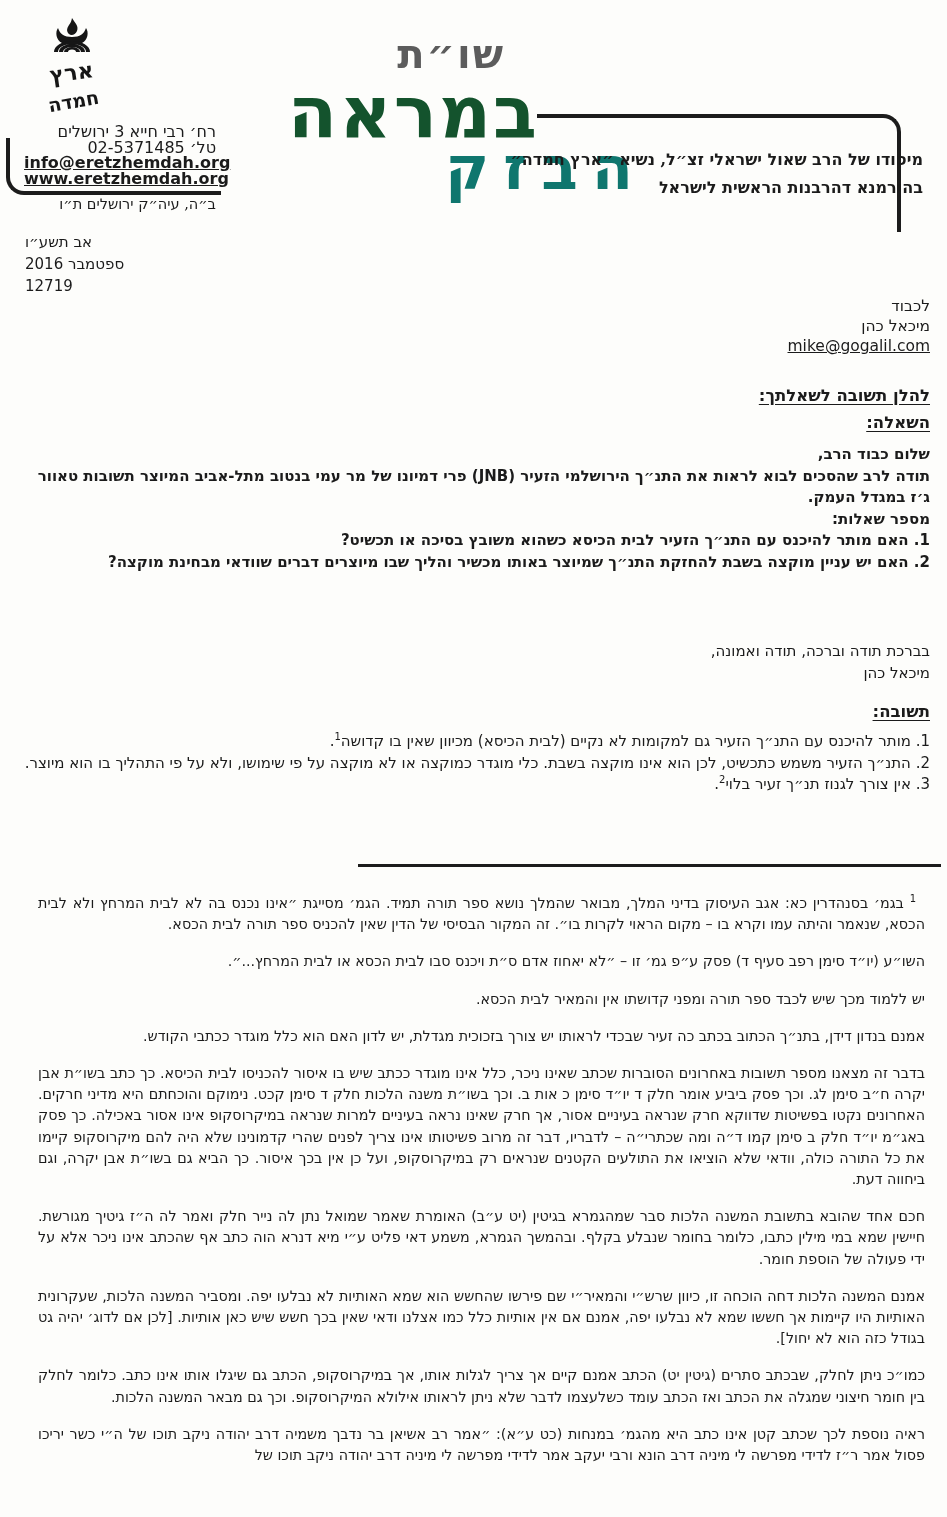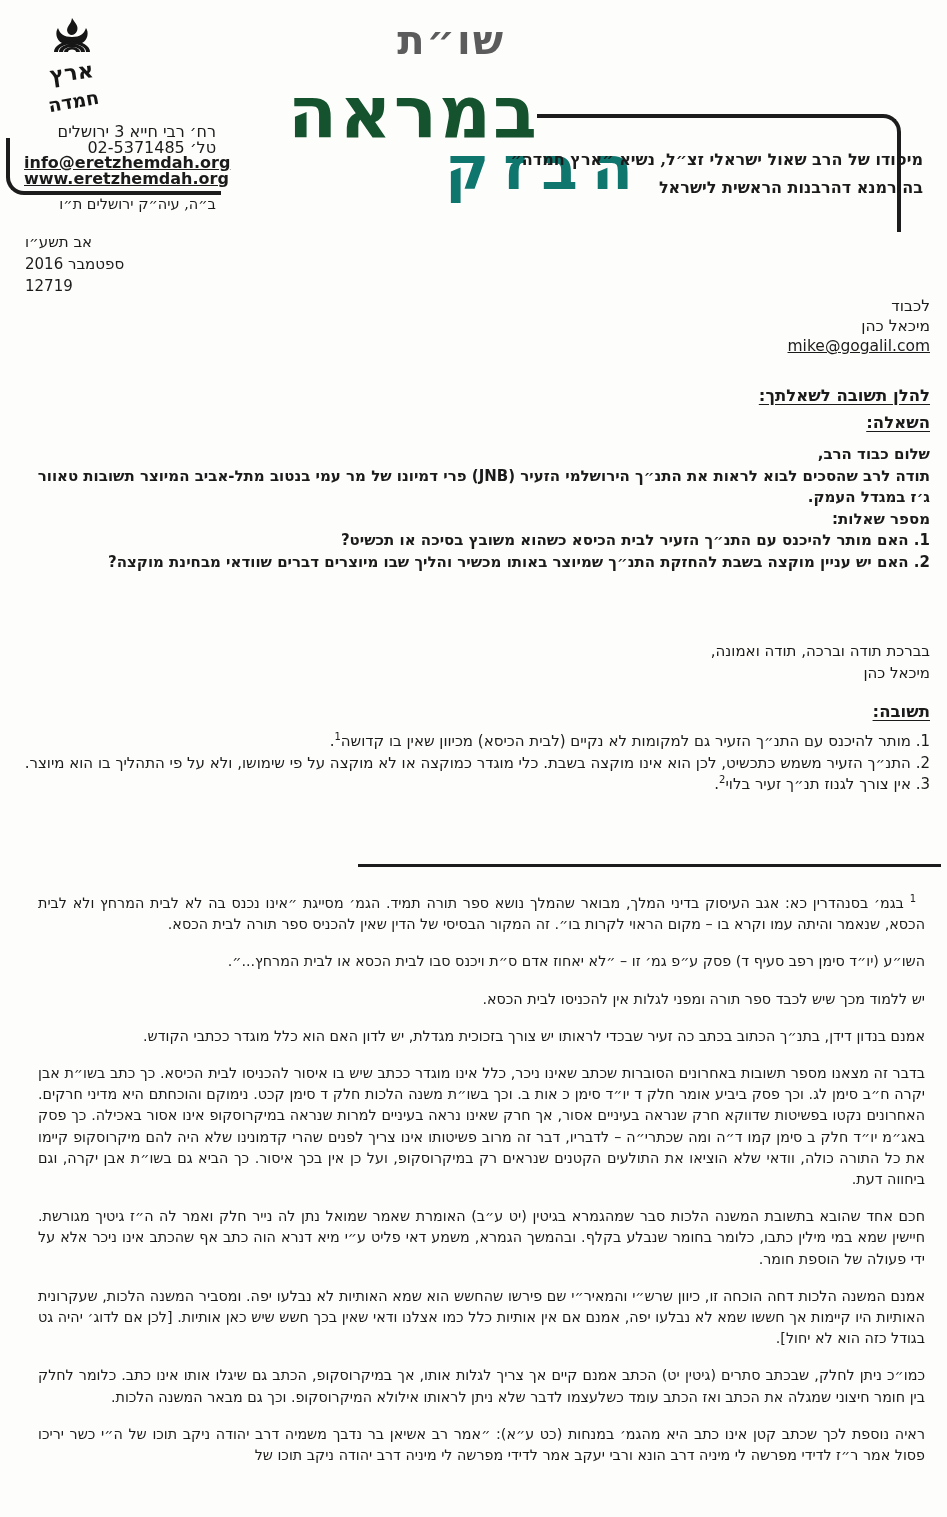--- a/index.html
+++ b/index.html
@@ -12,21 +12,21 @@
   .logo{position:absolute;left:28px;top:16px;width:88px;height:108px;}
   .contact{position:absolute;left:24px;top:124px;width:192px;direction:rtl;text-align:right;
            font-size:16px;line-height:15.5px;}
   .contact .lnk{font-weight:bold;text-decoration:underline;display:block;direction:ltr;text-align:right;}
   .bracket-left{position:absolute;left:6px;top:138px;width:211px;height:53px;
     border-left:4px solid #1c1c1c;border-bottom:4px solid #1c1c1c;border-radius:0 0 0 18px;}
   .blessing{position:absolute;left:22px;top:196px;width:194px;direction:rtl;text-align:right;
     font-size:14.5px;font-family:"DejaVu Serif","DejaVu Sans",serif;}
   .title-word{position:absolute;font-family:"DejaVu Serif","DejaVu Sans",serif;font-weight:bold;
     color:#6e6e6e;line-height:1;white-space:nowrap;}
-  #t1{right:442px;top:20px;font-size:40px;color:#5c5c5c;letter-spacing:2px;}
+  #t1{right:442px;top:34px;font-size:40px;color:#5c5c5c;letter-spacing:2px;}
   #t2{right:408px;top:76px;font-size:72px;color:#14532d;letter-spacing:2px;}
   #t3{right:300px;top:138px;font-size:60px;color:#0f766e;letter-spacing:14px;}
   .bracket-right{position:absolute;left:537px;top:114px;width:360px;height:114px;
     border-top:4px solid #1c1c1c;border-right:4px solid #1c1c1c;border-radius:0 18px 0 0;}
   .subtitle{position:absolute;right:24px;top:146px;direction:rtl;text-align:right;font-weight:bold;
     font-size:16px;line-height:28px;font-family:"DejaVu Serif","DejaVu Sans",serif;}
   
   .dateblock{position:absolute;left:25px;top:231px;direction:rtl;text-align:left;
     font-size:15px;line-height:22px;}
   .recipient{position:absolute;right:17px;top:296px;direction:rtl;text-align:right;
@@ -122,21 +122,21 @@
   <div class="a-body body-text" id="answer-list">
       <div>1. מותר להיכנס עם התנ״ך הזעיר גם למקומות לא נקיים (לבית הכיסא) מכיוון שאין בו קדושה<sup>1</sup>.</div>
       <div>2. התנ״ך הזעיר משמש כתכשיט, לכן הוא אינו מוקצה בשבת. כלי מוגדר כמוקצה או לא מוקצה על פי שימושו, ולא על פי התהליך בו הוא מיוצר.</div>
       <div>3. אין צורך לגנוז תנ״ך זעיר בלוי<sup>2</sup>.</div>
     </div>
 
   <div class="fn-rule"></div>
   <div class="footnotes" id="footnote-list">
       <p class="first"><sup>1</sup> בגמ׳ בסנהדרין כא: אגב העיסוק בדיני המלך, מבואר שהמלך נושא ספר תורה תמיד. הגמ׳ מסייגת ״אינו נכנס בה לא לבית המרחץ ולא לבית הכסא, שנאמר והיתה עמו וקרא בו – מקום הראוי לקרות בו״. זה המקור הבסיסי של הדין שאין להכניס ספר תורה לבית הכסא.</p>
       <p>השו״ע (יו״ד סימן רפב סעיף ד) פסק ע״פ גמ׳ זו – ״לא יאחוז אדם ס״ת ויכנס סבו לבית הכסא או לבית המרחץ...״.</p>
-      <p>יש ללמוד מכך שיש לכבד ספר תורה ומפני לגלות אין להכניסו לבית הכסא.</p>
+      <p>יש ללמוד מכך שיש לכבד ספר תורה ומפני קדושתו אין והמאיר לבית הכסא.</p>
       <p>אמנם בנדון דידן, בתנ״ך הכתוב בכתב כה זעיר שבכדי לראותו יש צורך בזכוכית מגדלת, יש לדון האם הוא כלל מוגדר ככתבי הקודש.</p>
       <p>בדבר זה מצאנו מספר תשובות באחרונים הסוברות שכתב שאינו ניכר, כלל אינו מוגדר ככתב שיש בו איסור להכניסו לבית הכיסא. כך כתב בשו״ת אבן יקרה ח״ב סימן לג. וכך פסק ביביע אומר חלק ד יו״ד סימן כ אות ב. וכך בשו״ת משנה הלכות חלק ד סימן קכט. נימוקם והוכחתם היא מדיני חרקים. האחרונים נקטו בפשיטות שדווקא חרק שנראה בעיניים אסור, אך חרק שאינו נראה בעיניים למרות שנראה במיקרוסקופ אינו אסור באכילה. כך פסק באג״מ יו״ד חלק ב סימן קמו ד״ה ומה שכתרי״ה – לדבריו, דבר זה מרוב פשיטותו אינו צריך לפנים שהרי קדמונינו שלא היה להם מיקרוסקופ קיימו את כל התורה כולה, וודאי שלא הוציאו את התולעים הקטנים שנראים רק במיקרוסקופ, ועל כן אין בכך איסור. כך הביא גם בשו״ת אבן יקרה, וגם ביחווה דעת.</p>
       <p>חכם אחד שהובא בתשובת המשנה הלכות סבר שמהגמרא בגיטין (יט ע״ב) האומרת שאמר שמואל נתן לה נייר חלק ואמר לה ה״ז גיטיך מגורשת. חיישין שמא במי מילין כתבו, כלומר בחומר שנבלע בקלף. ובהמשך הגמרא, משמע דאי פליט ע״י מיא דנרא הוה כתב אף שהכתב אינו ניכר אלא על ידי פעולה של הוספת חומר.</p>
       <p>אמנם המשנה הלכות דחה הוכחה זו, כיוון שרש״י והמאיר״י שם פירשו שהחשש הוא שמא האותיות לא נבלעו יפה. ומסביר המשנה הלכות, שעקרונית האותיות היו קיימות אך חששו שמא לא נבלעו יפה, אמנם אם אין אותיות כלל כמו אצלנו ודאי שאין בכך חשש שיש כאן אותיות. [לכן אם לדוג׳ יהיה גט בגודל כזה הוא לא יחול].</p>
       <p>כמו״כ ניתן לחלק, שבכתב סתרים (גיטין יט) הכתב אמנם קיים אך צריך לגלות אותו, אך במיקרוסקופ, הכתב גם שיגלו אותו אינו כתב. כלומר לחלק בין חומר חיצוני שמגלה את הכתב ואז הכתב עומד כשלעצמו לדבר שלא ניתן לראותו אילולא המיקרוסקופ. וכך גם מבאר המשנה הלכות.</p>
       <p>ראיה נוספת לכך שכתב קטן אינו כתב היא מהגמ׳ במנחות (כט ע״א): ״אמר רב אשיאן בר נדבך משמיה דרב יהודה ניקב תוכו של ה״י כשר יריכו פסול אמר ר״ז לדידי מפרשה לי מיניה דרב הונא ורבי יעקב אמר לדידי מפרשה לי מיניה דרב יהודה ניקב תוכו של</p>
     </div>
 
 </div>
 

